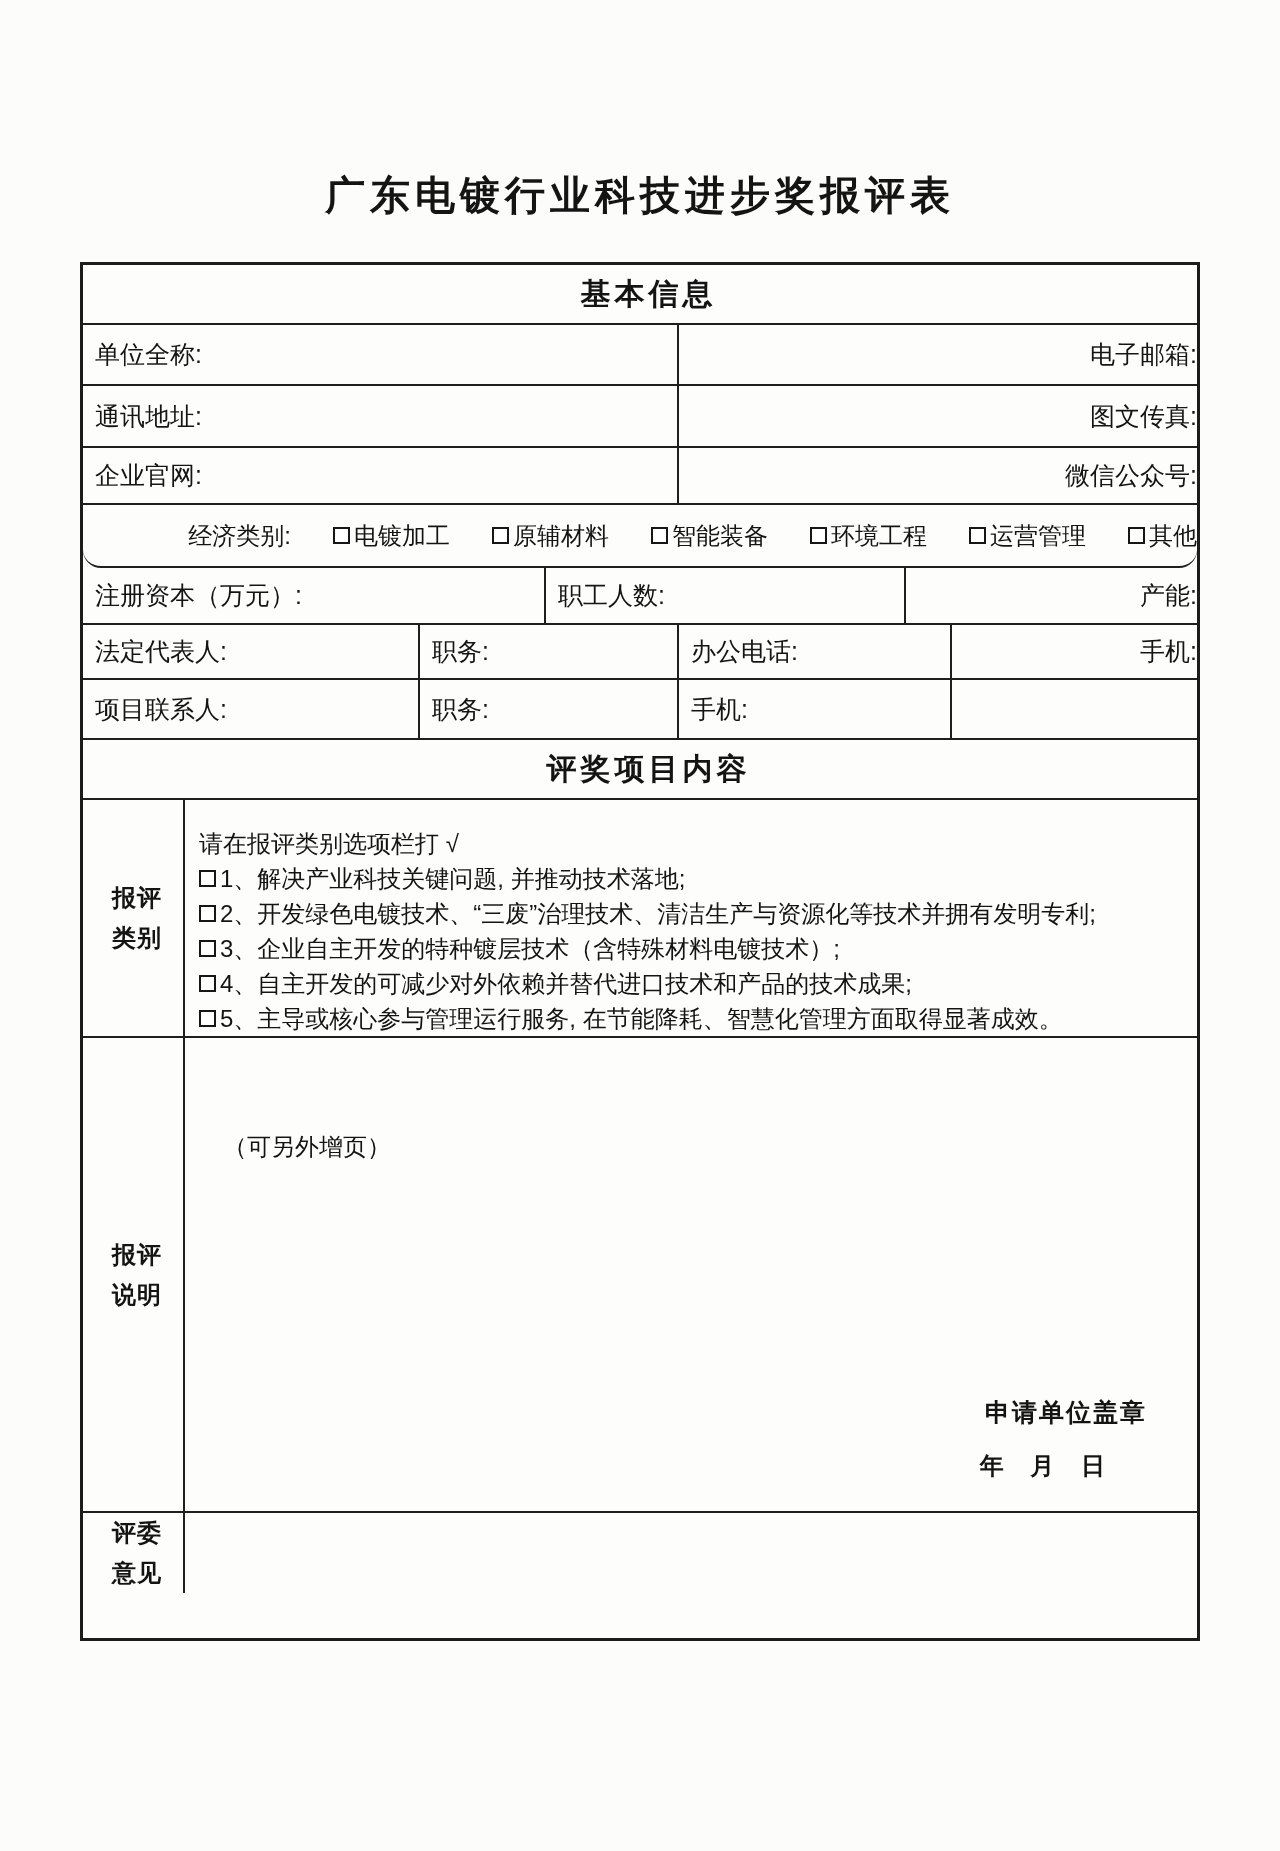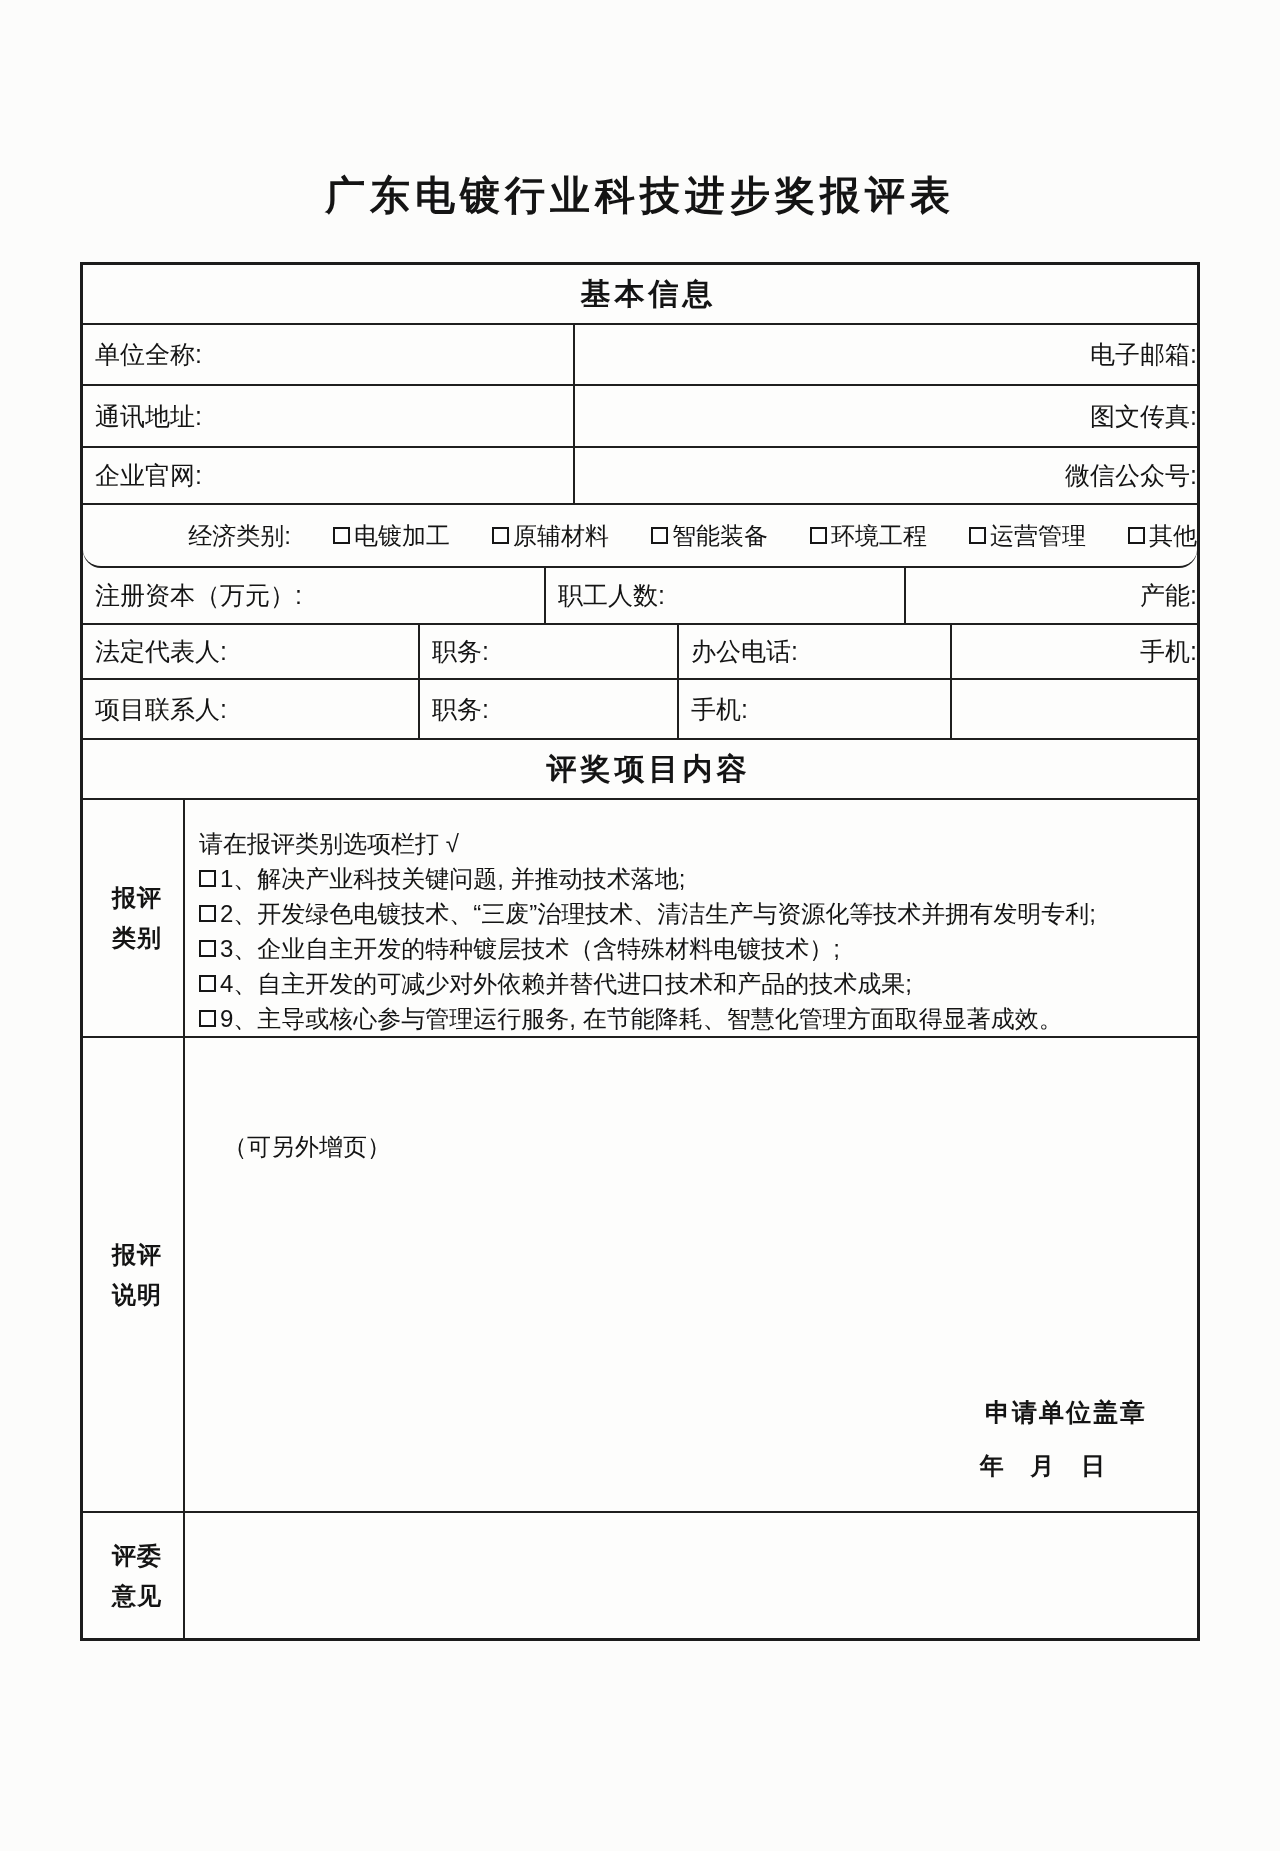--- a/index.html
+++ b/index.html
@@ -9,31 +9,31 @@
   .form-title {
     position:absolute; top:168px; left:80px; width:1120px;
     text-align:center; font-size:40px; font-weight:bold; letter-spacing:5px;
   }
 
   .form-table {
     position:absolute; left:80px; top:262px; width:1120px;
     border:3px solid #1c1c1c; background:#fdfdfc;
   }
   .row { display:flex; width:100%; border-bottom:2px solid #1f1f1f; }
-  .row:last-child { border-bottom:none; }
+  .row:last-child { border-bottom:none;flex-direction:column; }
   .cell { border-right:2px solid #1f1f1f; display:flex; align-items:center; padding-left:12px; font-size:25px; }
   .cell:last-child { border-right:none; }
   .grow { flex:1 1 auto;justify-content:flex-end; }
 
   .section-header { justify-content:center; padding-left:17px; font-size:30px; font-weight:bold; letter-spacing:4px; }
 
   .h60 { height:60px; } .h61 { height:61px; } .h62 { height:62px; }
   .h57 { height:57px; } .h63 { height:63px;border-radius:18px; } .h55 { height:55px; }
 
-  .w596 { width:492px; } .w463 { width:463px; } .w360 { width:360px; }
+  .w596 { width:596px; } .w463 { width:463px; } .w360 { width:360px; }
   .w337 { width:337px; } .w259 { width:259px; } .w273 { width:273px; }
   .w102 { width:102px; }
 
   .econ-row { gap:42px; font-size:24px; }
   .opt { display:inline-flex; align-items:center; white-space:nowrap; }
   .box {
     display:inline-block; width:17px; height:17px;
     border:2px solid #161616; margin-right:4px; background:#fff; flex:0 0 auto;
   }
 
@@ -184,21 +184,21 @@
         <div class="line">
           <span class="box"></span>
           <span>3、企业自主开发的特种镀层技术（含特殊材料电镀技术）;</span>
         </div>
         <div class="line">
           <span class="box"></span>
           <span>4、自主开发的可减少对外依赖并替代进口技术和产品的技术成果;</span>
         </div>
         <div class="line">
           <span class="box"></span>
-          <span>9、主导或核心参与管理运行服务, 在节能降耗、智慧化管理方面取得显著成效。</span>
+          <span>5、主导或核心参与管理运行服务, 在节能降耗、智慧化管理方面取得显著成效。</span>
         </div>
       </div>
     </div>
 
     <div class="row h475">
       <div class="cell w102 vlabel">
         <span>报评</span>
         <span>说明</span>
       </div>
       <div class="cell grow desc-cell">

